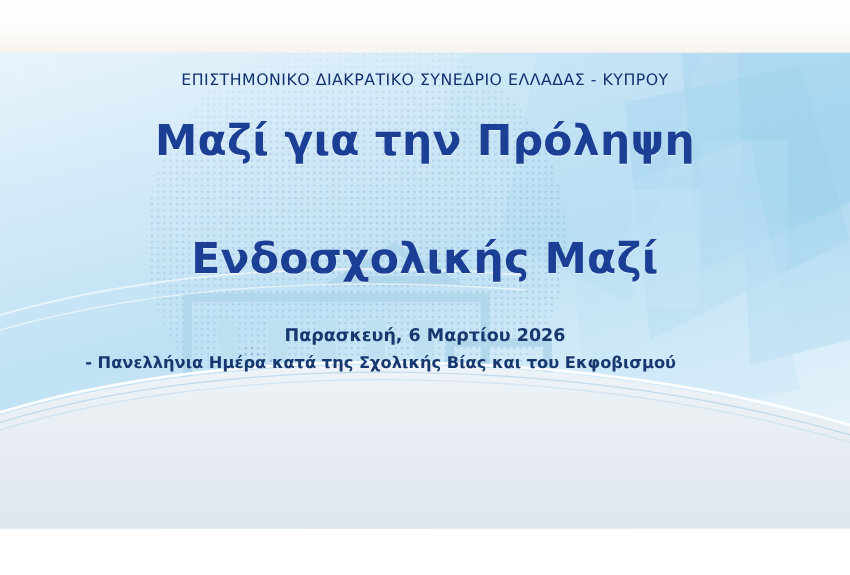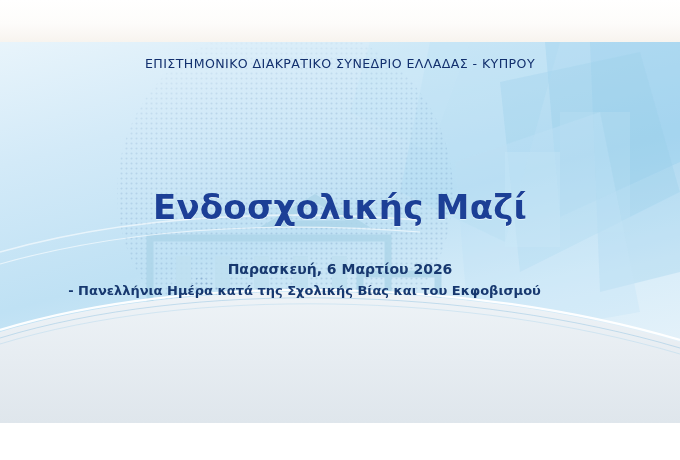--- a/index.html
+++ b/index.html
@@ -136,20 +136,21 @@
 
       <g opacity="0.6">
         <path d="M0,210 C120,176 260,166 420,178" stroke="#ffffff" stroke-width="1.6" fill="none"></path>
         <path d="M0,222 C120,188 260,178 420,190" stroke="#ffffff" stroke-width="1.1" fill="none"></path>
       </g>
     </svg>
   </div>
 
   <div class="text-layer">
     <div class="kicker">ΕΠΙΣΤΗΜΟΝΙΚΟ ΔΙΑΚΡΑΤΙΚΟ ΣΥΝΕΔΡΙΟ ΕΛΛΑΔΑΣ - ΚΥΠΡΟΥ</div>
+    <div class="title t1">Μαζί για την Πρόληψη</div>
     <div class="title t3">Ενδοσχολικής Μαζί</div>
     <div class="date-line">Παρασκευή, 6 Μαρτίου 2026</div>
     <div class="sub-line">- Πανελλήνια Ημέρα κατά της Σχολικής Βίας και του Εκφοβισμού</div>
   </div>
 
   <div class="footer">
 
     
 
     

